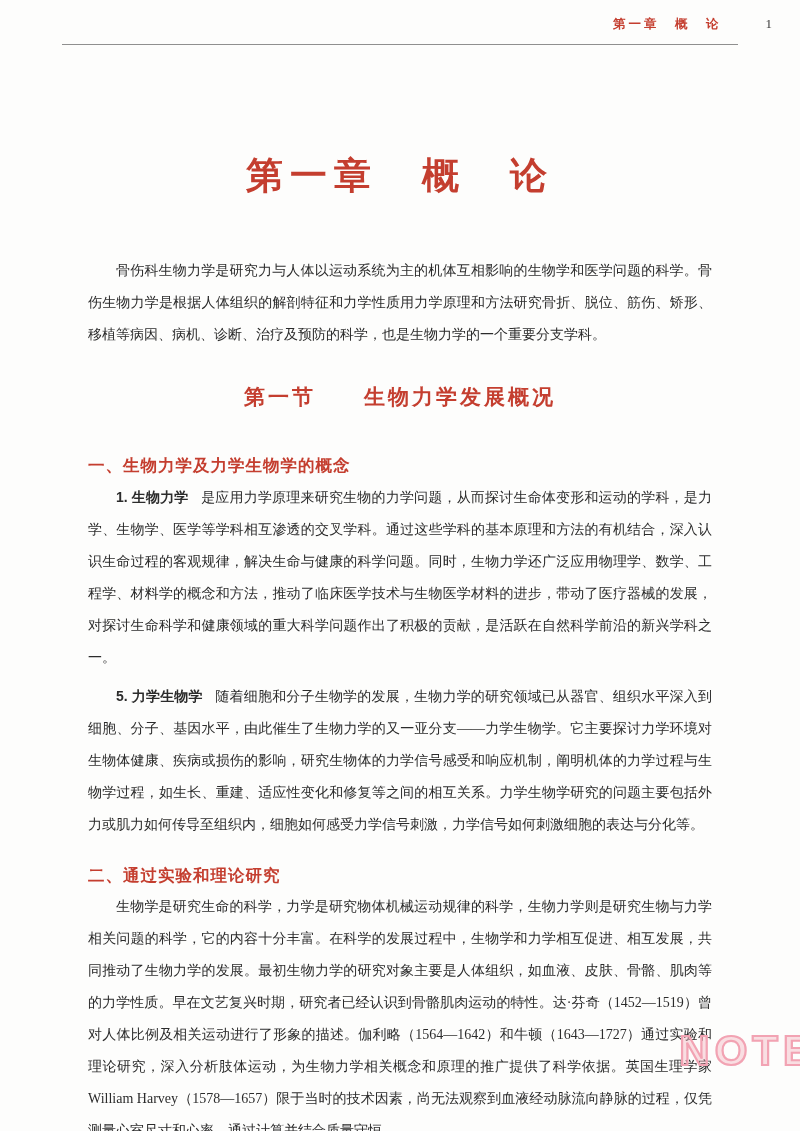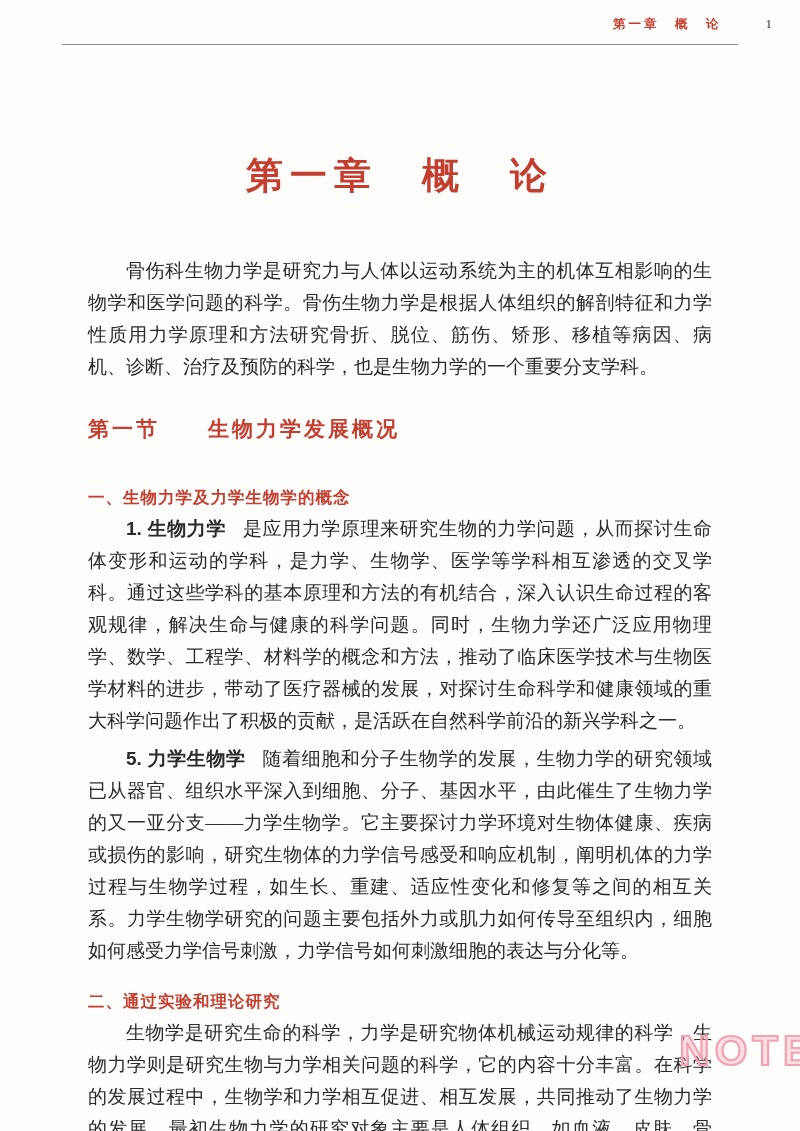--- a/index.html
+++ b/index.html
@@ -43,29 +43,30 @@
   .chapter-title{
     margin-top:106px;
     text-align:center;
     color:var(--accent);
     font-size:37px;
     font-weight:bold;
     letter-spacing:7px;
     font-family:"Liberation Serif",serif;
   }
   p.body{
-    font-size:19px;
+    font-size:14px;
     line-height:32px;
     text-align:justify;
     text-indent:2em;
     color:var(--text);
   }
   .intro{margin-top:54px;}
   .section-title{
     margin-top:32px;
+    text-align:center;
     color:var(--accent);
     font-size:21px;
     font-weight:bold;
     letter-spacing:3px;
     font-family:"Liberation Sans",sans-serif;
   }
   .sub-title{
     margin-top:44px;
     color:var(--accent);
     font-size:16.5px;

